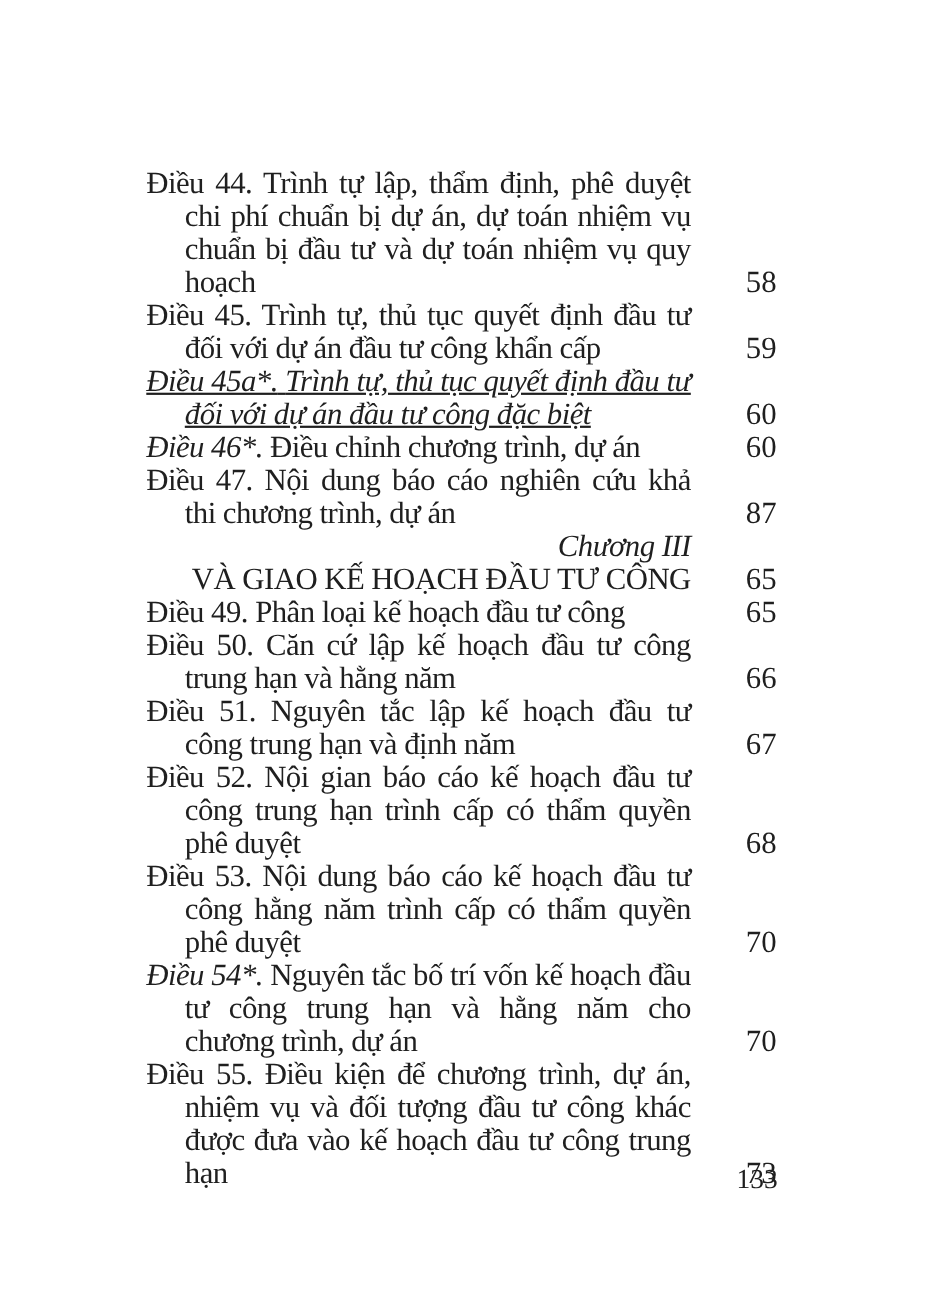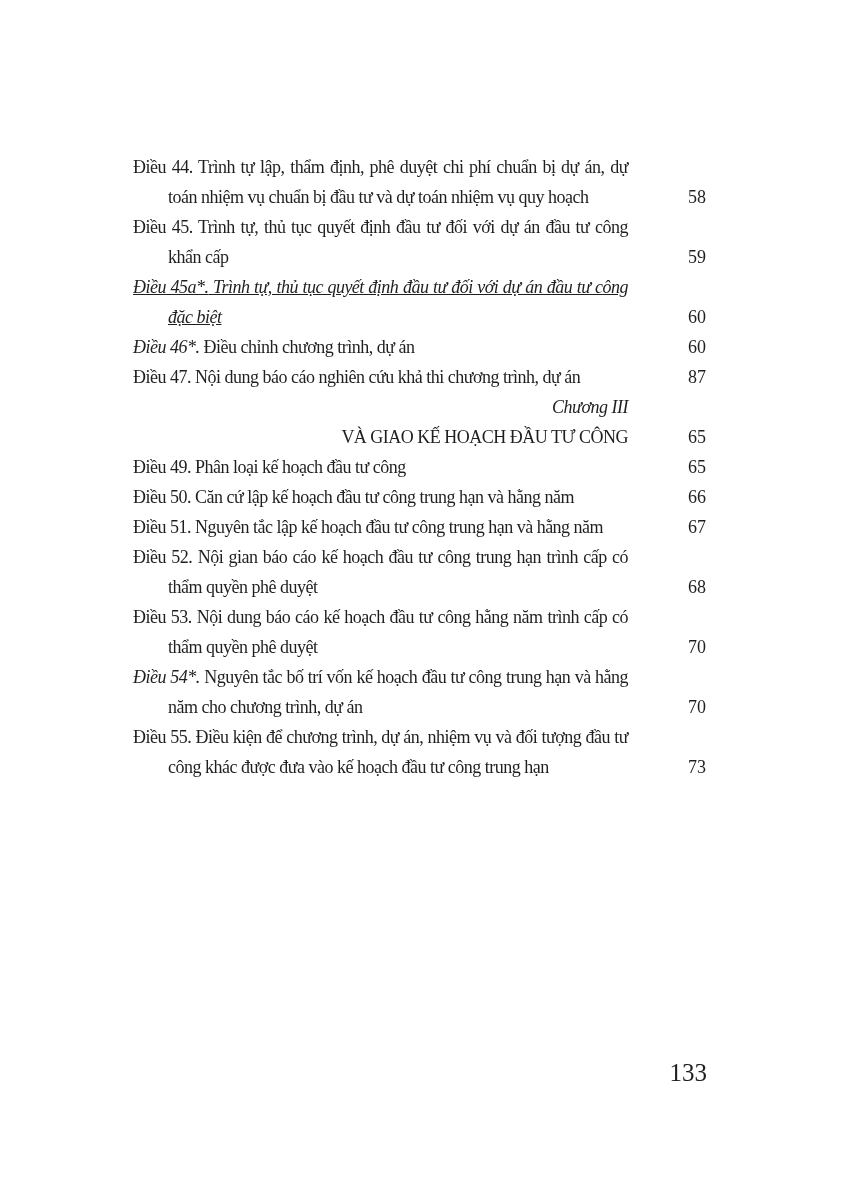--- a/index.html
+++ b/index.html
@@ -18,21 +18,21 @@
     position: relative;
     width: 842px;
     height: 1190px;
     background: #ffffff;
   }
   .toc {
     position: absolute;
     left: 133px;
     top: 152px;
     width: 573px;
-    font-size: 18px;
+    font-size: 28px;
     line-height: 30px;
     letter-spacing: -0.5px;
   }
   
   .entry {
     position: relative;
     text-align: justify;
     padding-left: 35px;
     text-indent: -35px;
     padding-right: 78px;
@@ -74,20 +74,20 @@
       <div class="entry all-italic"><span class="marker">Điều 45a*.</span> <span class="title">Trình tự, thủ tục quyết định đầu tư đối với dự án đầu tư công đặc biệt</span><span class="pg">60</span></div>
       <div class="entry"><span class="marker it">Điều 46*.</span> <span class="title">Điều chỉnh chương trình, dự án</span><span class="pg">60</span></div>
       <div class="entry"><span class="marker">Điều 47.</span> <span class="title">Nội dung báo cáo nghiên cứu khả thi chương trình, dự án</span><span class="pg">87</span></div>
       <div class="chapter">
         <div class="chapter-label">Chương III</div>
         <div class="chapter-title">VÀ GIAO KẾ HOẠCH ĐẦU TƯ CÔNG</div>
         <span class="pg">65</span>
       </div>
       <div class="entry"><span class="marker">Điều 49.</span> <span class="title">Phân loại kế hoạch đầu tư công</span><span class="pg">65</span></div>
       <div class="entry"><span class="marker">Điều 50.</span> <span class="title">Căn cứ lập kế hoạch đầu tư công trung hạn và hằng năm</span><span class="pg">66</span></div>
-      <div class="entry"><span class="marker">Điều 51.</span> <span class="title">Nguyên tắc lập kế hoạch đầu tư công trung hạn và hằng năm</span><span class="pg">67</span></div>
+      <div class="entry"><span class="marker">Điều 51.</span> <span class="title">Nguyên tắc lập kế hoạch đầu tư công trung hạn và định năm</span><span class="pg">67</span></div>
       <div class="entry"><span class="marker">Điều 52.</span> <span class="title">Nội gian báo cáo kế hoạch đầu tư công trung hạn trình cấp có thẩm quyền phê duyệt</span><span class="pg">68</span></div>
       <div class="entry"><span class="marker">Điều 53.</span> <span class="title">Nội dung báo cáo kế hoạch đầu tư công hằng năm trình cấp có thẩm quyền phê duyệt</span><span class="pg">70</span></div>
       <div class="entry"><span class="marker it">Điều 54*.</span> <span class="title">Nguyên tắc bố trí vốn kế hoạch đầu tư công trung hạn và hằng năm cho chương trình, dự án</span><span class="pg">70</span></div>
       <div class="entry"><span class="marker">Điều 55.</span> <span class="title">Điều kiện để chương trình, dự án, nhiệm vụ và đối tượng đầu tư công khác được đưa vào kế hoạch đầu tư công trung hạn</span><span class="pg">73</span></div>
     </main>
   <div class="folio">133</div>
 </div>
 
 </body></html>

